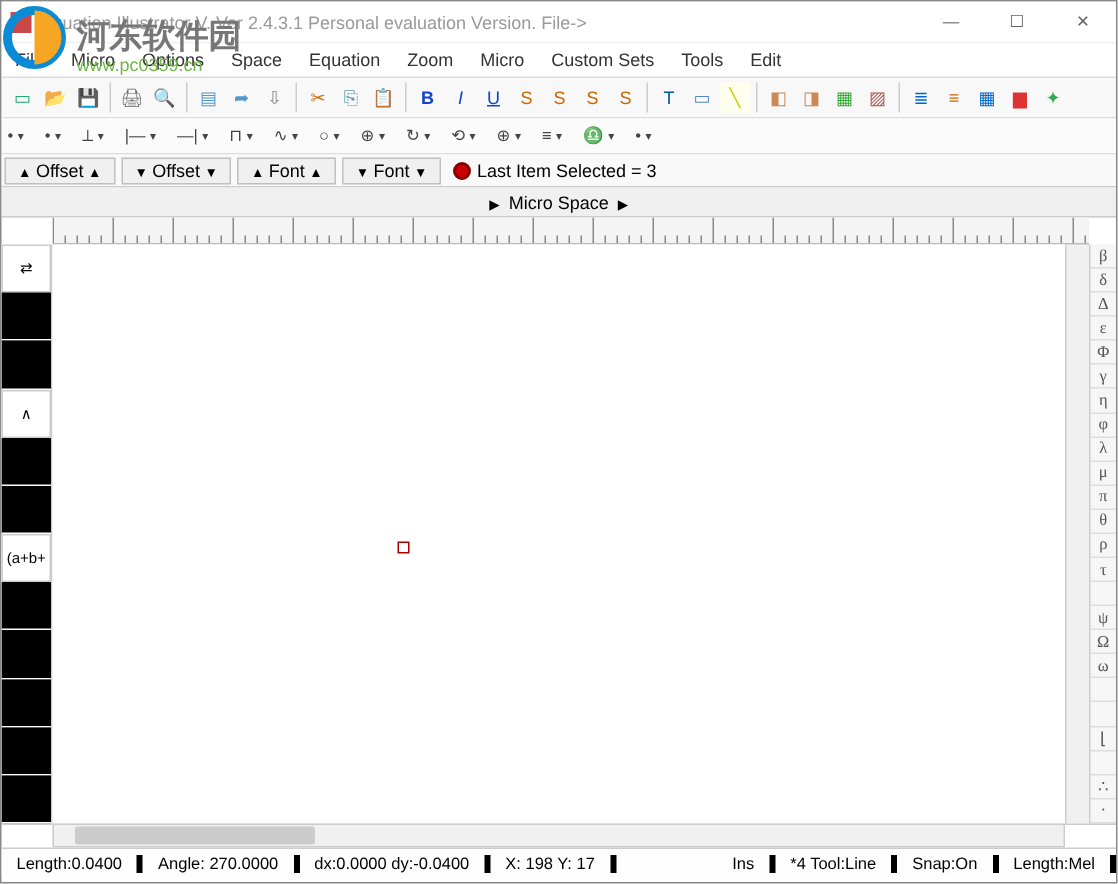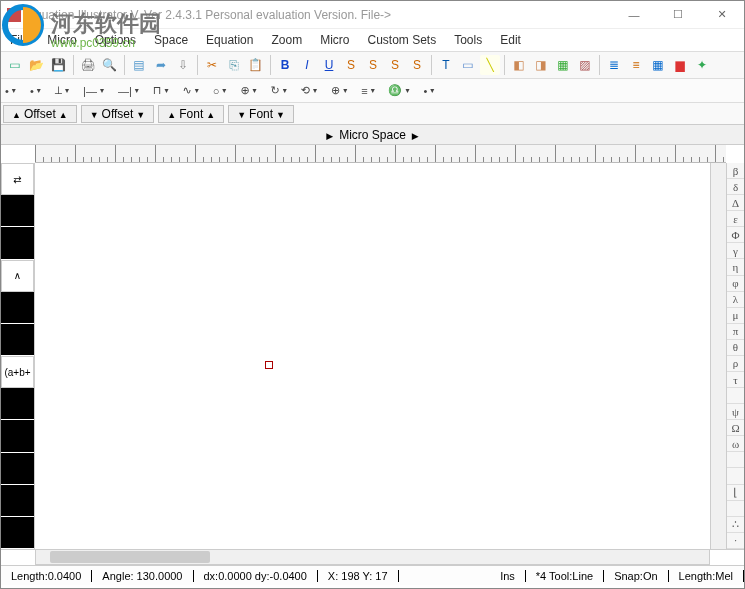--- a/index.html
+++ b/index.html
@@ -30,21 +30,21 @@
 .canvas-wrap { flex: 1; position: relative; background: #fff; overflow: hidden; }
 .canvas-wrap .marker { position: absolute; left: 230px; top: 198px; width: 8px; height: 8px; border: 1px solid #a00; }
 .scroll-v { width: 16px; background: #f0f0f0; border-left: 1px solid #ccc; }
 .rightpanel { width: 18px; background: #f6f6f6; border-left: 1px solid #ccc; display: flex; flex-direction: column; }
 .rp-cell { height: 19px; border-bottom: 1px solid #ddd; display: flex; align-items: center; justify-content: center; font-size: 11px; color: #555; font-family: serif; }
 .scroll-h-row { height: 16px; display: flex; }
 .scroll-h-row .spacer { width: 34px; border-top: 1px solid #ccc; }
 .scroll-h-row .sh { flex: 1; background: #f0f0f0; border: 1px solid #ccc; position: relative; }
 .scroll-h-row .sh .thumb { position: absolute; left: 14px; top: 1px; width: 160px; height: 12px; background: #ccc; border-radius: 2px; }
 .statusbar { height: 20px; display: flex; align-items: center; border-top: 1px solid #ccc; background: #fdfdfd; font-size: 11px; }
-.statusbar .cell { padding: 0 10px; border-right: 1px solid #000000; white-space: nowrap; }
+.statusbar .cell { padding: 0 10px; border-right: 4px solid #000000; white-space: nowrap; }
 svg.wm { width: 200px; height: 56px; }
 .tri-up::before{content:"▲";font-size:9px}
 .tri-dn::before{content:"▼";font-size:9px}
 .tri-r::before{content:"▶";font-size:9px}
 </style>
 </head>
 <body>
 
 <div class="titlebar">
   <div class="ico"></div>
@@ -195,20 +195,24 @@
   <div class="btn">
       <span class="tri-up"></span>
       <span>Font</span>
       <span class="tri-up"></span>
     </div>
   <div class="btn">
       <span class="tri-dn"></span>
       <span>Font</span>
       <span class="tri-dn"></span>
     </div>
+  <div class="status">
+    <span style="width:12px;height:12px;border-radius:50%;background:#c00;border:2px solid #800;display:inline-block"></span>
+    <span>Last Item Selected = 3</span>
+  </div>
 </div>
 
 <div class="micro">
   <span class="tri-r"></span>
   <span>Micro Space</span>
   <span class="tri-r"></span>
 </div>
 
 <div class="ruler-h" id="rulerh">
     <div class="tick" style="left: 0px;"></div>
@@ -350,20 +354,20 @@
 <div class="scroll-h-row">
   <div class="spacer"></div>
   <div class="sh">
       <div class="thumb"></div>
     </div>
   <div style="width:34px;border-top:1px solid #ccc"></div>
 </div>
 
 <div class="statusbar">
   <div class="cell">Length:0.0400</div>
-  <div class="cell">Angle: 130.0000</div>
+  <div class="cell">Angle: 270.0000</div>
   <div class="cell">dx:0.0000  dy:-0.0400</div>
   <div class="cell">X: 198 Y: 17</div>
   <div class="cell" style="margin-left:auto">Ins</div>
   <div class="cell">*4 Tool:Line</div>
   <div class="cell">Snap:On</div>
   <div class="cell">Length:Mel</div>
 </div>
 
 </body></html>

